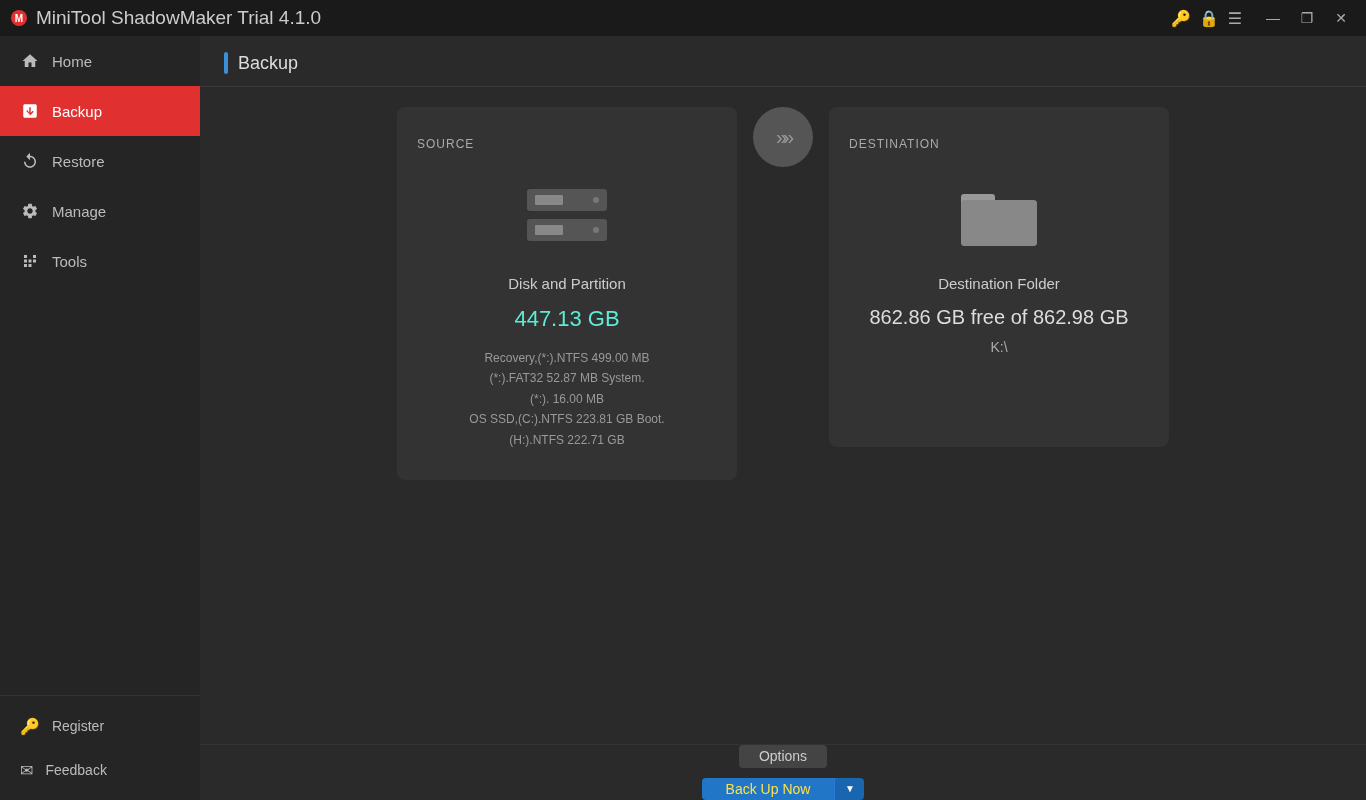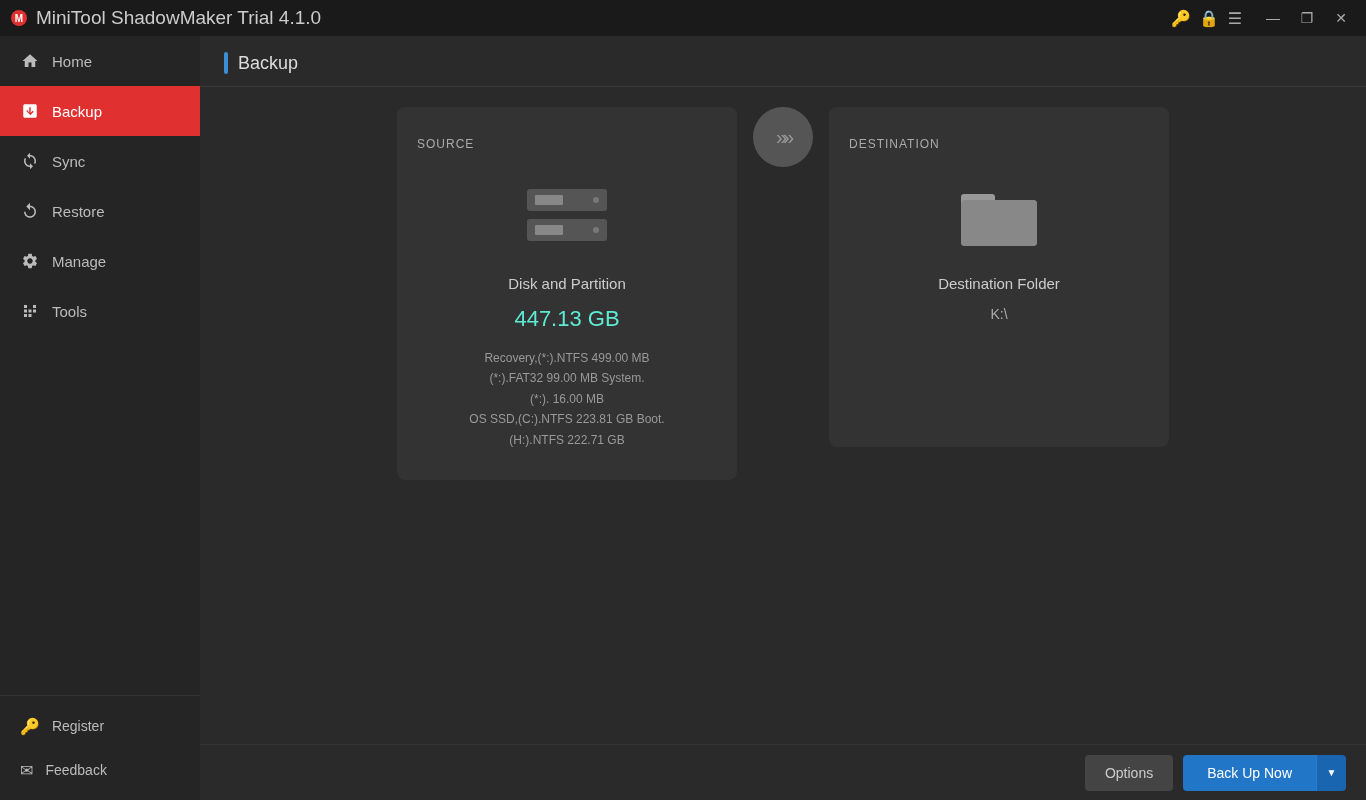--- a/index.html
+++ b/index.html
@@ -282,39 +282,40 @@
     #bottom-bar {
       height: 56px;
       background: #2a2a2a;
       border-top: 1px solid #333;
       display: flex;
       align-items: center;
       justify-content: flex-end;
       padding: 0 20px;
       gap: 10px;
       flex-shrink: 0;
+      flex-direction: column;
     }
     #options-btn {
       height: 36px;
       padding: 0 20px;
       background: #444;
       color: #ccc;
       border: none;
       border-radius: 4px;
       font-size: 14px;
       cursor: pointer;
     }
     #backup-btn-group {
       display: flex;
       height: 36px;
     }
     #backup-btn {
       padding: 0 24px;
       background: #2176c7;
-      color: #ffffff;
+      color: #fde047;
       border: none;
       border-radius: 4px 0 0 4px;
       font-size: 14px;
       cursor: pointer;
       white-space: nowrap;
     }
     #backup-btn-arrow {
       width: 30px;
       background: #1a65b0;
       color: #fff;
@@ -366,28 +367,20 @@
       <div class="nav-icon">
         <svg viewBox="0 0 24 24">
             <path d="M19 3H5c-1.1 0-2 .9-2 2v14c0 1.1.9 2 2 2h14c1.1 0 2-.9 2-2V5c0-1.1-.9-2-2-2zm-7 14l-5-5 1.41-1.41L11 14.17V7h2v7.17l2.59-2.58L17 13l-5 5z"></path>
           </svg>
       </div>
       <span>Backup</span>
     </div>
     <div class="nav-item">
       <div class="nav-icon">
         <svg viewBox="0 0 24 24">
-            <path d="M12 4V1L8 5l4 4V6c3.31 0 6 2.69 6 6 0 1.01-.25 1.97-.7 2.8l1.46 1.46A7.93 7.93 0 0020 12c0-4.42-3.58-8-8-8zm0 14c-3.31 0-6-2.69-6-6 0-1.01.25-1.97.7-2.8L5.24 7.74A7.93 7.93 0 004 12c0 4.42 3.58 8 8 8v3l4-4-4-4v3z"></path>
-          </svg>
-      </div>
-      <span>Sync</span>
-    </div>
-    <div class="nav-item">
-      <div class="nav-icon">
-        <svg viewBox="0 0 24 24">
             <path d="M12 5V1L7 6l5 5V7c3.31 0 6 2.69 6 6s-2.69 6-6 6-6-2.69-6-6H4c0 4.42 3.58 8 8 8s8-3.58 8-8-3.58-8-8-8z"></path>
           </svg>
       </div>
       <span>Restore</span>
     </div>
     <div class="nav-item">
       <div class="nav-icon">
         <svg viewBox="0 0 24 24">
             <path d="M19.14 12.94c.04-.3.06-.61.06-.94 0-.32-.02-.64-.07-.94l2.03-1.58c.18-.14.23-.41.12-.61l-1.92-3.32c-.12-.22-.37-.29-.59-.22l-2.39.96c-.5-.38-1.03-.7-1.62-.94l-.36-2.54c-.04-.24-.24-.41-.48-.41h-3.84c-.24 0-.43.17-.47.41l-.36 2.54c-.59.24-1.13.57-1.62.94l-2.39-.96c-.22-.08-.47 0-.59.22L2.74 8.87c-.12.21-.08.47.12.61l2.03 1.58c-.05.3-.09.63-.09.94s.02.64.07.94l-2.03 1.58c-.18.14-.23.41-.12.61l1.92 3.32c.12.22.37.29.59.22l2.39-.96c.5.38 1.03.7 1.62.94l.36 2.54c.05.24.24.41.48.41h3.84c.24 0 .44-.17.47-.41l.36-2.54c.59-.24 1.13-.56 1.62-.94l2.39.96c.22.08.47 0 .59-.22l1.92-3.32c.12-.22.07-.47-.12-.61l-2.01-1.58zM12 15.6c-1.98 0-3.6-1.62-3.6-3.6s1.62-3.6 3.6-3.6 3.6 1.62 3.6 3.6-1.62 3.6-3.6 3.6z"></path>
           </svg>
@@ -434,41 +427,42 @@
             <div class="disk-row">
               <div class="disk-slot"></div>
               <div class="disk-led"></div>
             </div>
           </div>
         </div>
         <div class="card-title">Disk and Partition</div>
         <div class="card-size">447.13 GB</div>
         <div class="card-details">
           <div>Recovery,(*:).NTFS 499.00 MB</div>
-          <div>(*:).FAT32 99.00 MB System.</div>
+          <div>(*:).FAT32 52.87 MB System.</div>
           <div>(*:). 16.00 MB</div>
           <div>OS SSD,(C:).NTFS 223.81 GB Boot.</div>
           <div>(H:).NTFS 222.71 GB</div>
         </div>
       </div>
 
       <div id="arrow-btn">
         <span class="arrow-text">»»</span>
       </div>
 
       <div class="backup-card">
         <div class="card-label">DESTINATION</div>
         <div class="card-icon-area">
           <svg class="folder-icon-svg" viewBox="0 0 80 70" xmlns="http://www.w3.org/2000/svg">
             <rect x="2" y="20" width="76" height="46" rx="4" ry="4" fill="#888"></rect>
             <rect x="2" y="14" width="34" height="12" rx="3" ry="3" fill="#999"></rect>
             <rect x="2" y="20" width="76" height="46" rx="4" ry="4" fill="#888"></rect>
           </svg>
         </div>
         <div class="card-title">Destination Folder</div>
+        <div class="card-free">862.86 GB free of 862.98 GB</div>
         <div class="card-path">K:\</div>
       </div>
 
     </div>
 
     <div id="bottom-bar">
       <button id="options-btn">Options</button>
       <div id="backup-btn-group">
         <button id="backup-btn">Back Up Now</button>
         <button id="backup-btn-arrow">

